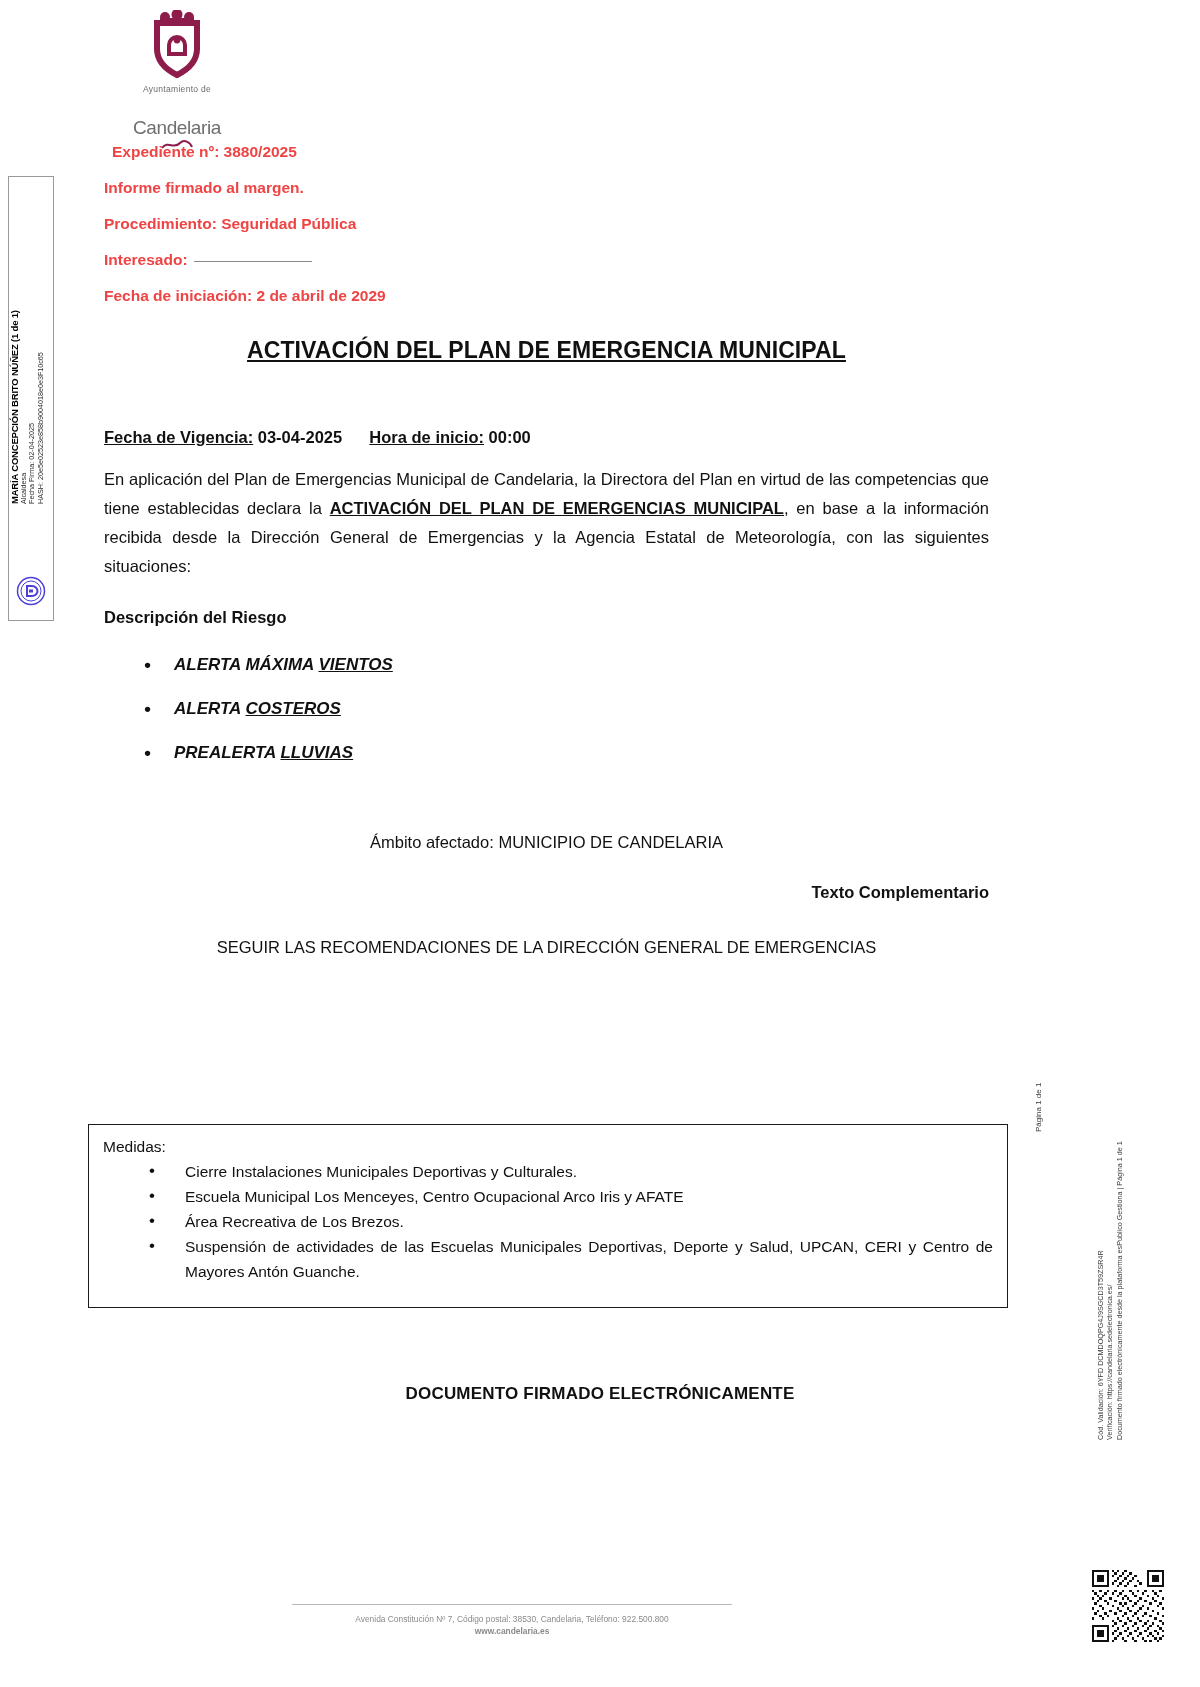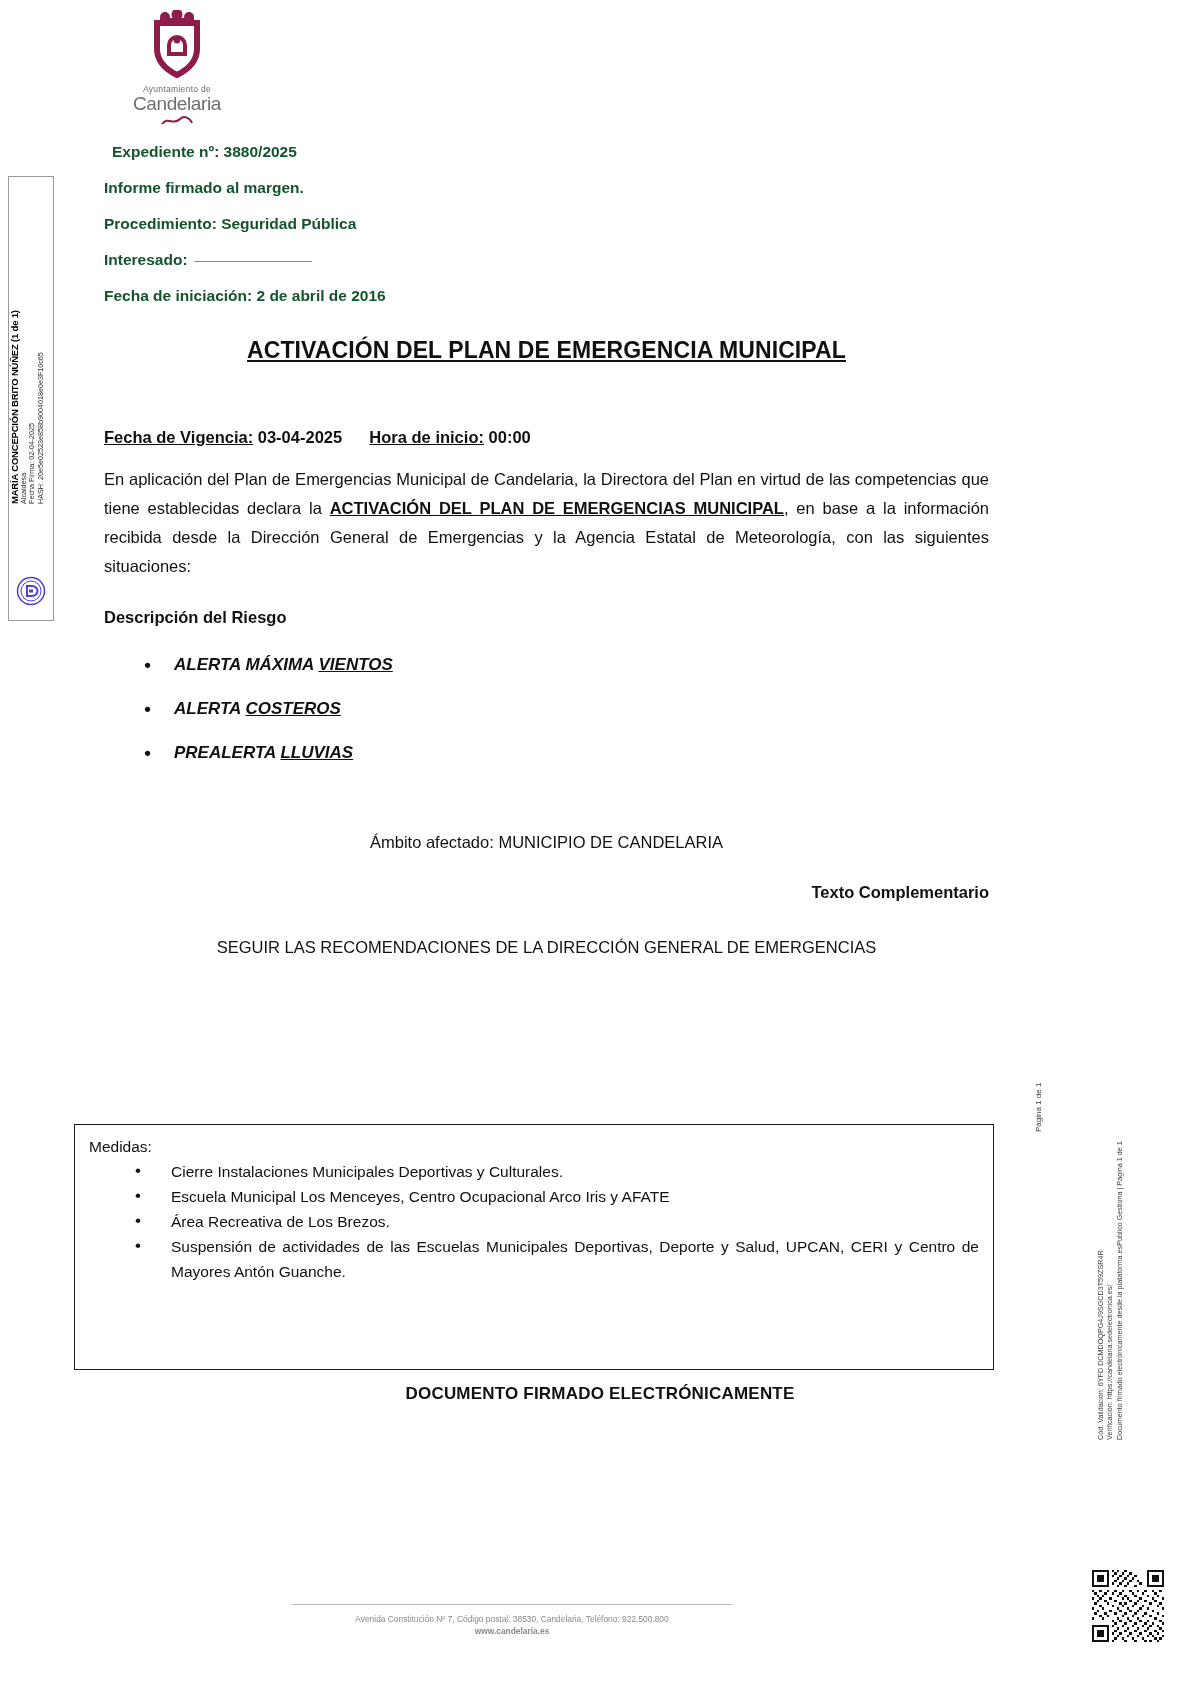--- a/index.html
+++ b/index.html
@@ -82,34 +82,35 @@
     font-size: 8.5px;
     color: #6b6b6b;
     letter-spacing: 0.3px;
     margin-top: 2px;
   }
   .logo-line2 {
     font-size: 19px;
     color: #6f6f6f;
     letter-spacing: -0.4px;
     line-height: 20px;
+    margin-top: 24px;
   }
 
   
   .content {
     position: absolute;
     left: 104px;
     top: 134px;
     width: 885px;
   }
 
   .meta-line {
     font-size: 15.5px;
     font-weight: bold;
-    color: #14532d;
+    color: #ef4444;
     line-height: 36px;
     white-space: nowrap;
   }
   .meta-line.indent { padding-left: 8px; }
   .blank-rule {
     display: inline-block;
     width: 118px;
     border-bottom: 1.5px solid #8a8a8a;
     margin-left: 6px;
     vertical-align: 3px;
@@ -184,24 +185,24 @@
     text-align: center;
     font-size: 16.5px;
     line-height: 30px;
     margin-top: 30px;
     padding: 0 36px;
   }
 
   
   .medidas-box {
     position: absolute;
-    left: 74px;
+    left: 88px;
     top: 1124px;
     width: 920px;
-    height: 246px;
+    height: 184px;
     border: 1.6px solid #1b1b1b;
     box-sizing: border-box;
     padding: 10px 14px 0 14px;
   }
   .medidas-title {
     font-size: 15.5px;
     line-height: 24px;
     color: #111;
   }
   ul.medidas-list {
@@ -340,21 +341,21 @@
   </div>
 
   <div class="content">
 
     <div class="meta-line indent">Expediente nº: 3880/2025</div>
     <div class="meta-line">Informe firmado al margen.</div>
     <div class="meta-line">Procedimiento: Seguridad Pública</div>
     <div class="meta-line">
       <span>Interesado:</span><span class="blank-rule"></span>
     </div>
-    <div class="meta-line">Fecha de iniciación: 2 de abril de 2016</div>
+    <div class="meta-line">Fecha de iniciación: 2 de abril de 2029</div>
 
     <div class="doc-title">ACTIVACIÓN DEL PLAN DE EMERGENCIA MUNICIPAL</div>
 
     <div class="vigencia">
       <u>Fecha de Vigencia:</u>
       <span>03-04-2025</span>
       <span class="gap"></span>
       <u>Hora de inicio:</u>
       <span>00:00</span>
     </div>

